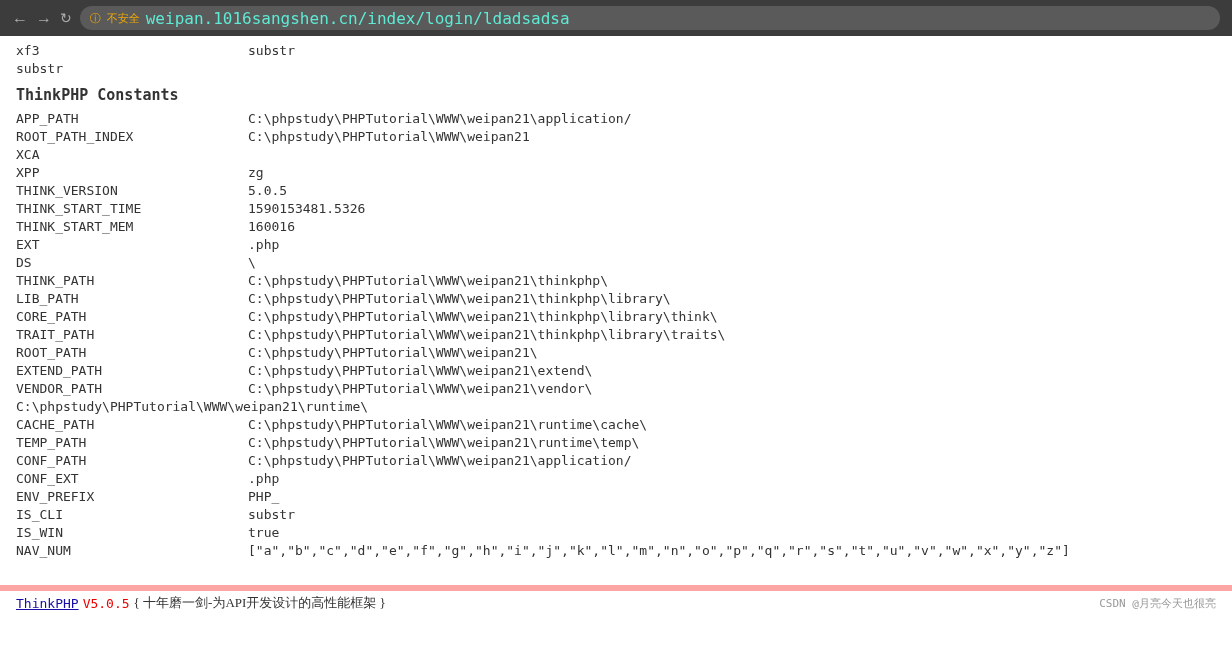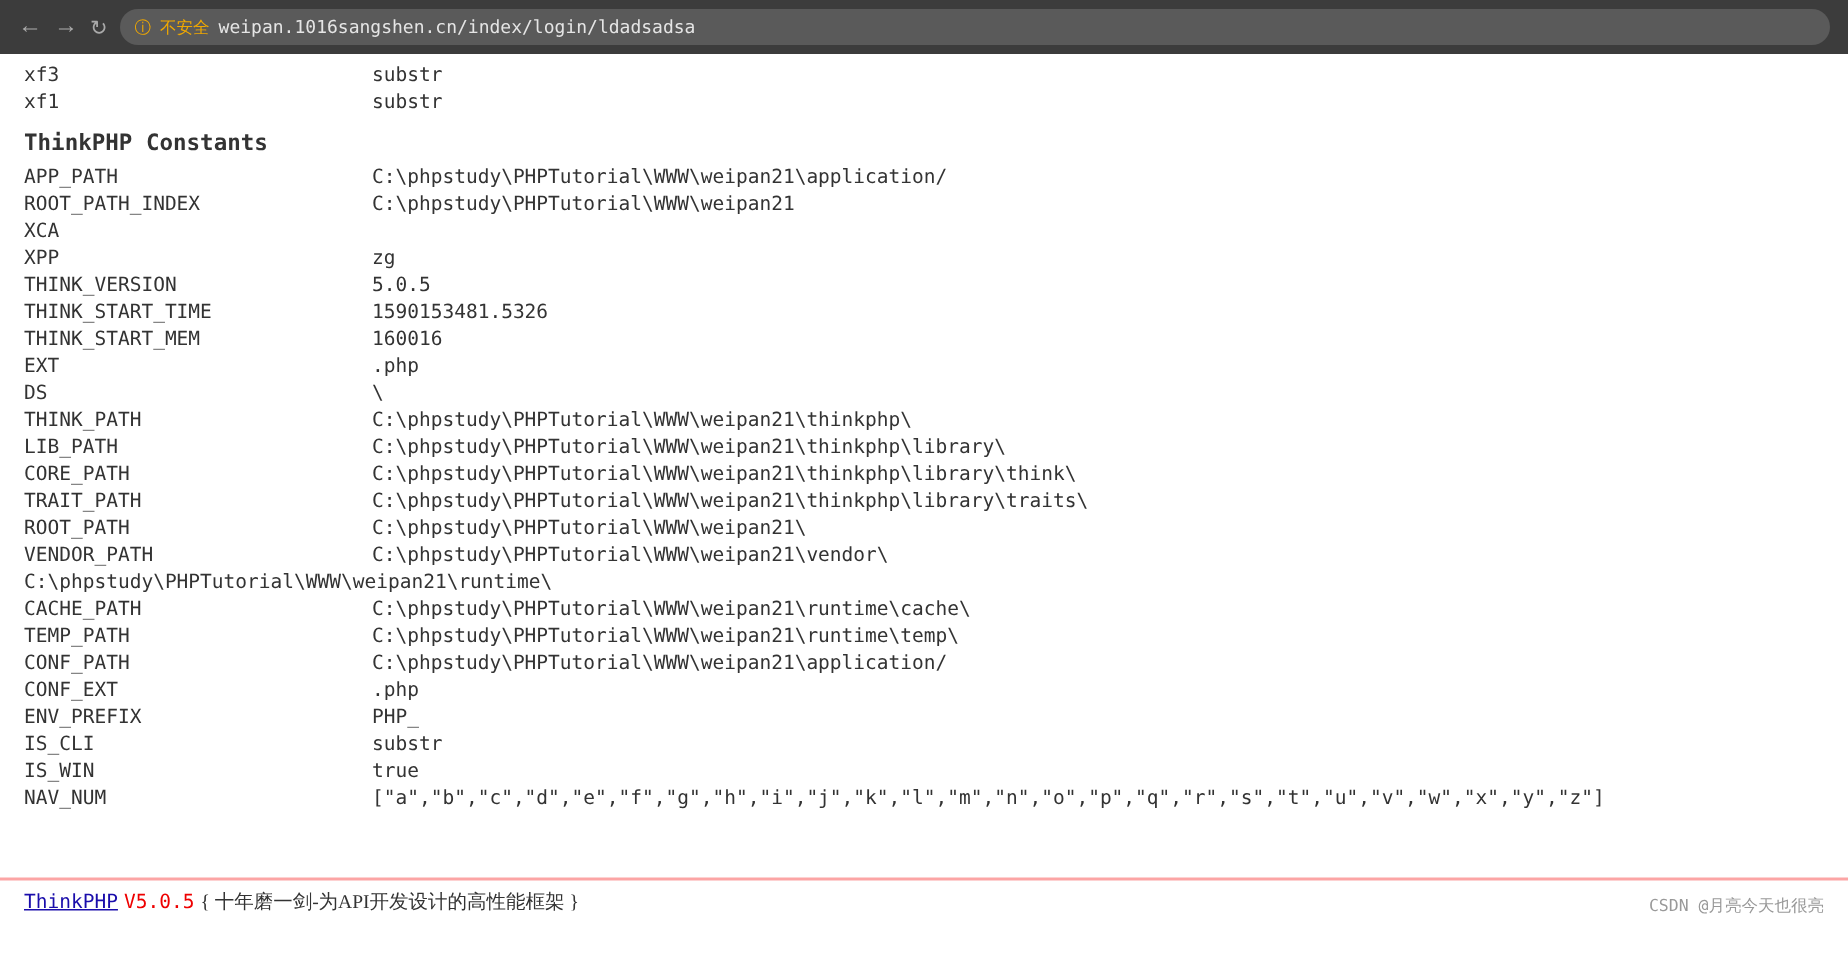--- a/index.html
+++ b/index.html
@@ -30,21 +30,21 @@
       height: 24px;
       display: flex;
       align-items: center;
       padding: 0 10px;
       gap: 6px;
       color: #ccc;
       font-size: 12px;
     }
     .lock-icon { color: #f0a800; font-size: 11px; }
     .insecure-label { color: #f0a800; font-size: 11px; }
-    .url-text { color: #e5e5e5; font-size: 12px; }
+    .url-text { color: #5eead4; font-size: 16px; }
 
     
     .page-content {
       background: #fff;
       padding: 0 16px;
       height: calc(645px - 36px - 30px);
       overflow: hidden;
       position: relative;
     }
 
@@ -80,21 +80,21 @@
     }
 
     
     .footer-bar {
       position: absolute;
       bottom: 0;
       left: 0;
       right: 0;
       height: 30px;
       background: #fff;
-      border-top: 2px solid #fca5a5;
+      border-top: 6px solid #fca5a5;
       display: flex;
       align-items: center;
       padding: 0 16px;
       gap: 4px;
     }
     .footer-link {
       color: #1a0dab;
       text-decoration: underline;
       font-size: 13px;
       font-family: monospace;
@@ -136,21 +136,20 @@
 </div>
 
 <div class="page-content">
 
   <div class="top-rows" id="top-rows-container">
   <div class="kv-row">
         <span class="kv-key">xf3</span>
         <span class="kv-val">substr</span>
       </div>
       <div class="kv-row">
-        <span class="kv-key">xf1</span>
         <span class="kv-val">substr</span>
       </div>
     </div>
 
   <div class="section-heading">ThinkPHP Constants</div>
 
   <div id="constants-container">
   <div class="kv-row">
         <span class="kv-key">APP_PATH</span>
         <span class="kv-val">C:\phpstudy\PHPTutorial\WWW\weipan21\application/</span>
@@ -199,20 +198,24 @@
         <span class="kv-key">CORE_PATH</span>
         <span class="kv-val">C:\phpstudy\PHPTutorial\WWW\weipan21\thinkphp\library\think\</span>
       </div>
       <div class="kv-row">
         <span class="kv-key">TRAIT_PATH</span>
         <span class="kv-val">C:\phpstudy\PHPTutorial\WWW\weipan21\thinkphp\library\traits\</span>
       </div>
       <div class="kv-row">
         <span class="kv-key">ROOT_PATH</span>
         <span class="kv-val">C:\phpstudy\PHPTutorial\WWW\weipan21\</span>
+      </div>
+      <div class="kv-row">
+        <span class="kv-key">EXTEND_PATH</span>
+        <span class="kv-val">C:\phpstudy\PHPTutorial\WWW\weipan21\extend\</span>
       </div>
       <div class="kv-row">
         <span class="kv-key">VENDOR_PATH</span>
         <span class="kv-val">C:\phpstudy\PHPTutorial\WWW\weipan21\vendor\</span>
       </div>
       <div class="kv-row">
         <span class="kv-val">C:\phpstudy\PHPTutorial\WWW\weipan21\runtime\</span>
       </div>
       <div class="kv-row">
         <span class="kv-key">CACHE_PATH</span>

